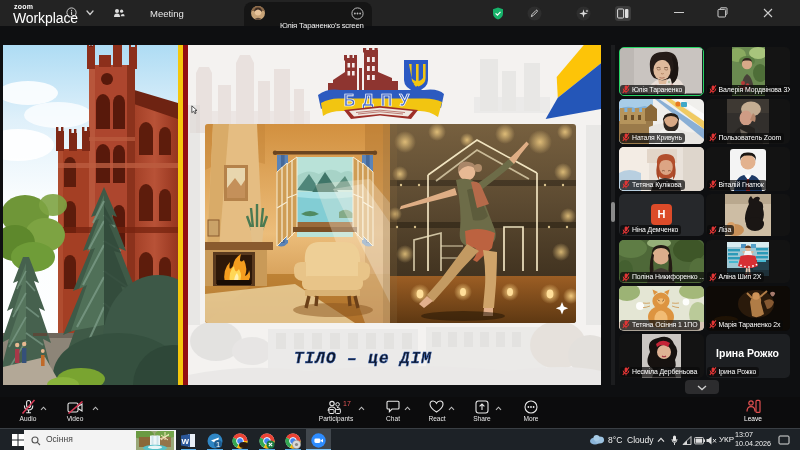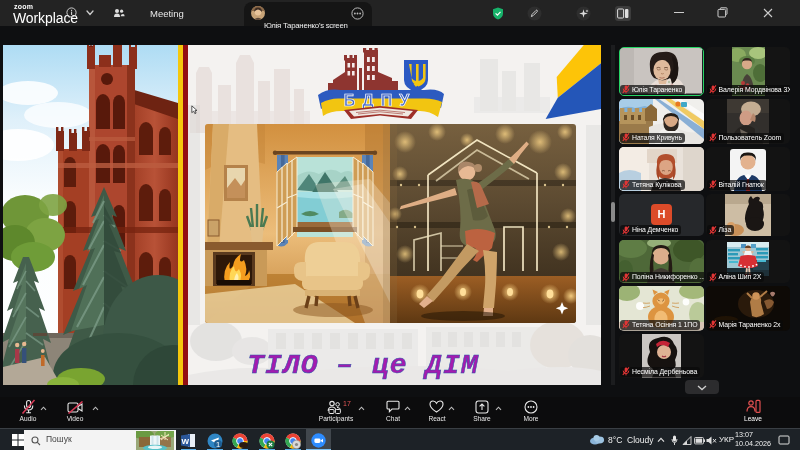--- a/index.html
+++ b/index.html
@@ -52,21 +52,21 @@
           </clipPath>
         </defs>
       <g clip-path="url(#avc)">
         <rect width="14" height="14" fill="#c8a478"></rect>
         <rect x="0" y="0" width="14" height="5" fill="#8a6848"></rect>
         <circle cx="7" cy="6" r="3.4" fill="#e8c49a"></circle>
         <path d="M2.5 14 Q7 9.5 11.5 14 Z" fill="#5a4638"></path>
         <path d="M3 6 Q3 1.5 7 1.5 Q11 1.5 11 6 Q9 3.4 7 3.4 Q5 3.4 3 6Z" fill="#3c2c22"></path>
       </g>
     </svg>
-    <div class="abs" style="left:264px;top:9px;color:#f0f0f0;font-size:7.8px;letter-spacing:-.25px;margin-top:12px;">Юлія Тараненко's screen</div>
+    <div class="abs" style="left:280px;top:9px;color:#f0f0f0;font-size:7.8px;letter-spacing:-.25px;margin-top:12px;">Юлія Тараненко's screen</div>
     <svg class="abs" style="left:351px;top:7px;" width="13" height="13" viewBox="0 0 13 13">
       <circle cx="6.5" cy="6.5" r="5.6" fill="none" stroke="#bbb" stroke-width="1"></circle>
       <circle cx="3.9" cy="6.5" r=".9" fill="#bbb"></circle>
         <circle cx="6.5" cy="6.5" r=".9" fill="#bbb"></circle>
         <circle cx="9.1" cy="6.5" r=".9" fill="#bbb"></circle>
     </svg>
 
     <svg class="abs" style="left:492px;top:7px;" width="12" height="13" viewBox="0 0 12 13">
       <path d="M6 .5 L11 2.2 V6.5 Q11 10.5 6 12.5 Q1 10.5 1 6.5 V2.2 Z" fill="#17b26a"></path>
       <path d="M3.6 6.4 L5.4 8.2 L8.5 4.8" fill="none" stroke="#fff" stroke-width="1.2"></path>
@@ -511,22 +511,22 @@
         <path d="M279 184 L278 192 L288 192 L288 184 Z" fill="#e2b08c"></path>
 
         <ellipse cx="258" cy="192" rx="42" ry="5" fill="#241505" opacity=".55"></ellipse>
       </g>
 
       <path d="M357 178 l1.8 4.4 4.4 1.8 -4.4 1.8 -1.8 4.4 -1.8 -4.4 -4.4 -1.8 4.4 -1.8 Z" fill="#fff"></path>
 
       <rect x="178" y="0" width="14" height="199" fill="#8a6a40" opacity=".25"></rect>
     </svg>
 
-    <div class="abs" style="left:0;top:305px;width:351px;text-align:center;color:#a21caf;
-         font-family:'Liberation Mono',monospace;font-weight:bold;font-style:italic;font-size:28px;letter-spacing:1px;-webkit-text-stroke:.5px #2b57a8;">ТІЛО&nbsp;–&nbsp;це&nbsp;ДІМ</div>
+    <div class="abs" style="left:0;top:305px;width:351px;text-align:center;color:#0f172a;
+         font-family:'Liberation Mono',monospace;font-weight:bold;font-style:italic;font-size:16px;letter-spacing:1px;-webkit-text-stroke:.5px #2b57a8;">ТІЛО&nbsp;–&nbsp;це&nbsp;ДІМ</div>
   </div>
 
   <svg class="abs" style="left:190.5px;top:105px;" width="7.5" height="10" viewBox="0 0 9 12">
     <path d="M1 1 L1 9.2 L3.2 7.4 L4.6 10.4 L6.1 9.7 L4.7 6.8 L7.2 6.6 Z" fill="#fff" stroke="#333" stroke-width="1"></path>
   </svg>
 
   <div class="abs" style="left:611px;top:45px;width:4px;height:340px;background:#1c1d1f;"></div>
   <div class="abs" style="left:611px;top:202px;width:4px;height:20px;background:#8a8a8a;border-radius:2px;"></div>
 
   <svg width="0" height="0" style="position:absolute;">
@@ -809,20 +809,26 @@
       <path d="M8 18 Q4 6 16 4 Q28 0 32 10 Q38 16 33 26 Q36 36 26 38 Q14 42 10 34 Q2 30 8 18 Z" fill="#161210"></path>
       <circle cx="22" cy="18" r="7" fill="#dfb294"></circle>
       <path d="M14 10 Q20 4 28 9 L26 13 Q20 9 15 13 Z" fill="#c42436"></path>
       <path d="M20 22 q2 1.5 4 0" stroke="#a03040" stroke-width="1.2" fill="none"></path>
       <path d="M10 43.5 Q12 34 22 33 Q32 34 34 43.5 Z" fill="#2a2424"></path>
     </svg>
     <div class="lbl"><svg class="mic" width="8" height="9" viewBox="0 0 8 9">
           <use href="#micx"></use>
         </svg>Несміла Дербеньова</div>
   </div>
+  <div class="tile" style="left:705.5px;top:334px;width:84px;height:43.5px;background:#1d1f22;">
+    <div class="abs" style="left:0;top:13px;width:84px;text-align:center;color:#fff;font-size:10.5px;font-weight:bold;">Ірина Рожко</div>
+    <div class="lbl"><svg class="mic" width="8" height="9" viewBox="0 0 8 9">
+          <use href="#micx"></use>
+        </svg>Ірина Рожко</div>
+  </div>
 
   <div class="abs" style="left:685px;top:380px;width:34px;height:14px;background:#2c2c2e;border-radius:4px;">
     <svg class="abs" style="left:12px;top:4.5px;" width="10" height="6" viewBox="0 0 10 6">
         <path d="M1 1 L5 4.6 L9 1" fill="none" stroke="#cfcfcf" stroke-width="1.3"></path>
       </svg>
   </div>
   <div id="zoombar">
 
     <svg class="abs" style="left:21px;top:2px;" width="15" height="16" viewBox="0 0 15 16">
       <rect x="5.6" y="1.5" width="4" height="7" rx="2" fill="none" stroke="#e8e8e8" stroke-width="1.1"></rect>
@@ -906,21 +912,21 @@
         <rect x="6.5" y="0" width="5.5" height="5.5" fill="#ffffff"></rect>
       <rect x="0" y="6.5" width="5.5" height="5.5" fill="#ffffff"></rect>
         <rect x="6.5" y="6.5" width="5.5" height="5.5" fill="#ffffff"></rect>
     </svg>
 
     <div class="abs" style="left:24px;top:1px;width:152px;height:21px;background:#f3f3f3;"></div>
     <svg class="abs" style="left:31px;top:7px;" width="10" height="10" viewBox="0 0 10 10">
       <circle cx="4" cy="4" r="3" fill="none" stroke="#555" stroke-width="1.1"></circle>
         <path d="M6.4 6.4 L9 9" stroke="#555" stroke-width="1.1"></path>
     </svg>
-    <div class="abs" style="left:46px;top:5px;color:#444;font-size:8.5px;">Пошук</div>
+    <div class="abs" style="left:46px;top:5px;color:#444;font-size:8.5px;">Осіння</div>
     <svg class="abs" style="left:136px;top:1.5px;" width="38" height="20" viewBox="0 0 38 20">
       <rect width="38" height="20" fill="#9aa878"></rect>
       <ellipse cx="7" cy="3.4" rx="11" ry="4.4" fill="#6a9a42"></ellipse>
       <ellipse cx="30" cy="3" rx="11" ry="4.4" fill="#74a44a"></ellipse>
       <rect x="3" y="6" width="13" height="10" fill="#8a6838"></rect>
       <rect x="22" y="6" width="13" height="10" fill="#94744a"></rect>
       <rect x="14" y="4.6" width="10" height="12" fill="#eef6f8"></rect>
       <path d="M15.5 4.6 h2 v12 h-2 Z M20.5 4.6 h2 v12 h-2 Z" fill="#cfe4ea"></path>
       <ellipse cx="19" cy="17" rx="12" ry="3.2" fill="#55c0c8"></ellipse>
       <ellipse cx="19" cy="16.2" rx="7" ry="1.8" fill="#e8f6f8"></ellipse>

